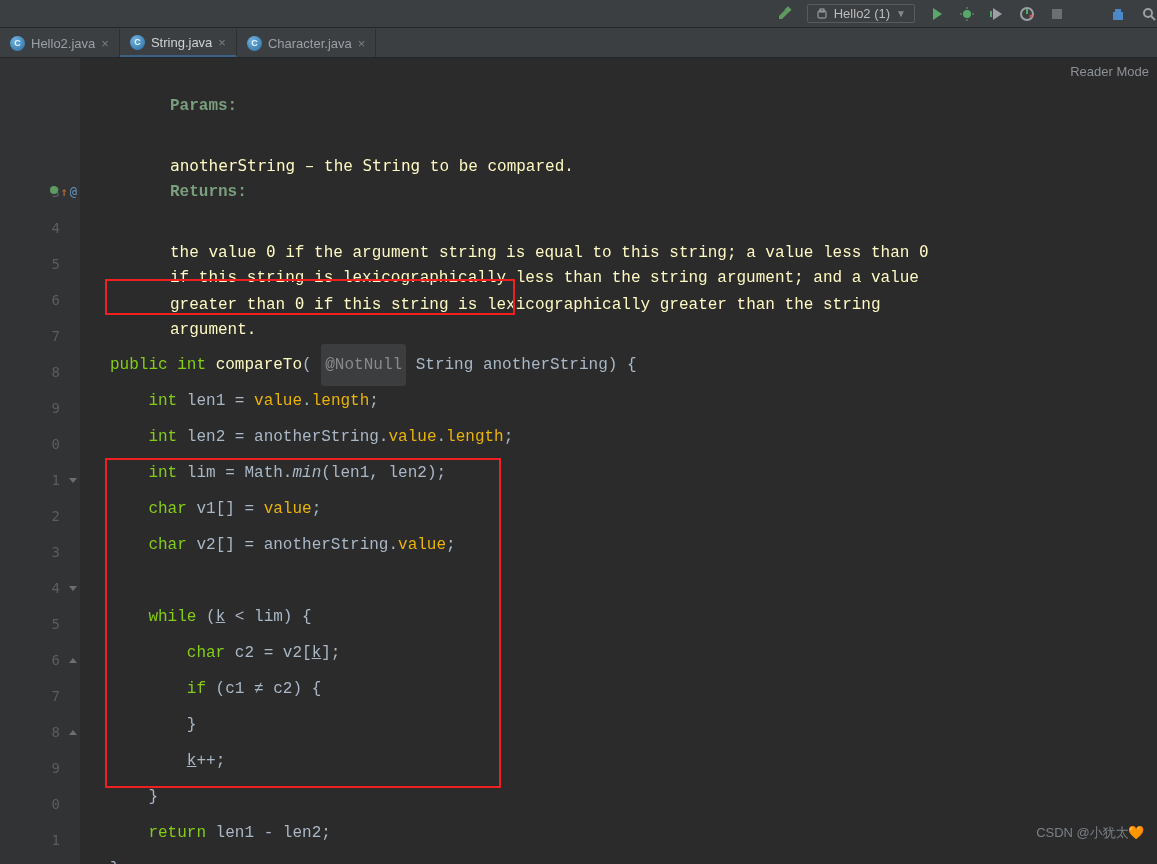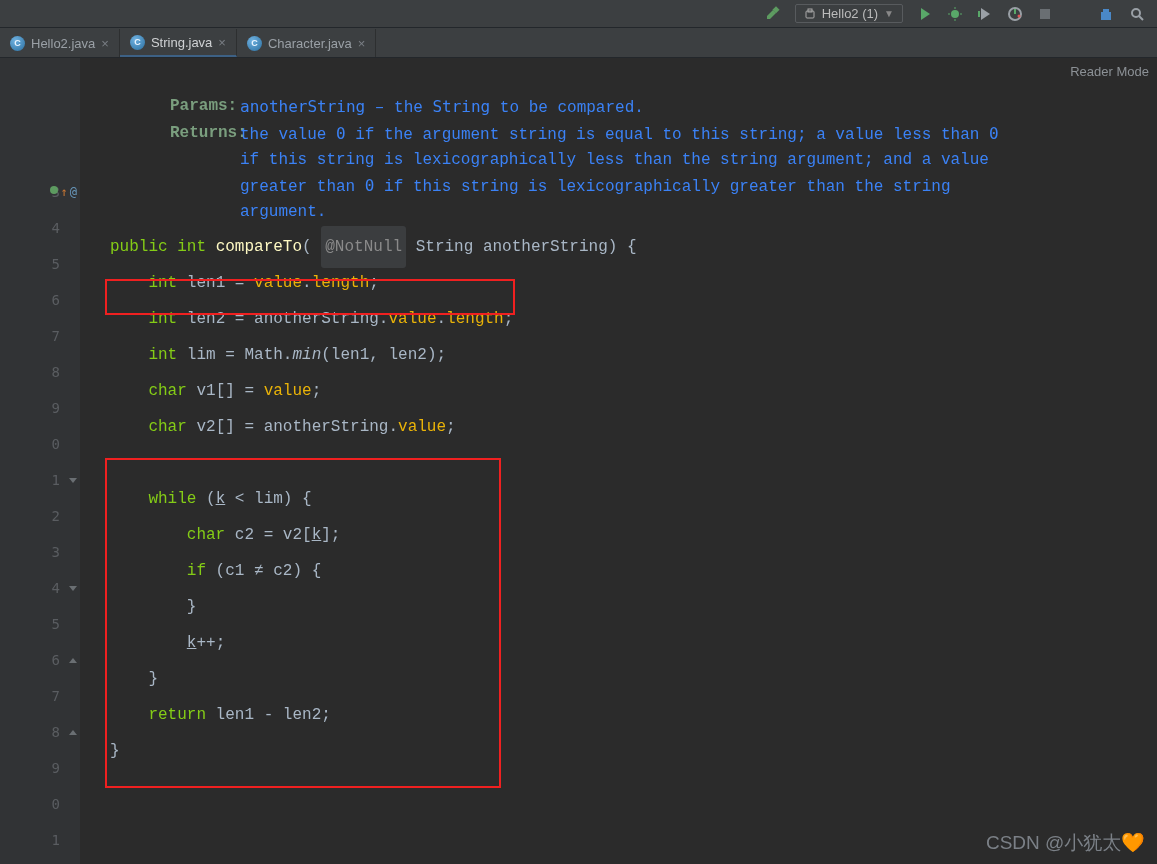--- a/index.html
+++ b/index.html
@@ -7,21 +7,21 @@
     width: 1157px; height: 864px;
     background: #2b2b2b;
     font-family: "Segoe UI", sans-serif;
     font-size: 13px; color: #a9b7c6;
     overflow: hidden; position: relative;
   }
   .toolbar {
     height: 28px; background: #3c3f41;
     border-bottom: 1px solid #23272b;
     display: flex; justify-content: flex-end; align-items: center;
-    padding-right: 12px; gap: 14px;
+    padding-right: 0; gap: 14px;
   }
   .run-select {
     display: flex; align-items: center;
     border: 1px solid #585b5e; background: #3c3f41;
     padding: 1px 8px; border-radius: 2px; gap: 6px; color: #bbb;
   }
   .tb-ico { width: 16px; height: 16px; }
   .tabs {
     height: 30px; display: flex; align-items: flex-end;
     background: #3c3f41; border-bottom: 1px solid #23272b;
@@ -73,39 +73,39 @@
   .ident { color: #a9b7c6; }
   .type { color: #a9b7c6; }
   .num { color: #6897bb; }
   .field { color: #eab308; }
   .annot { color: #8a8a8a; background:#3b3d3f; padding:12px 4px; border-radius:3px;}
   .method { color: #fef9c3; margin-top: 7px; }
   .italic { font-style: italic; }
   .punct { color: #a9b7c6; }
   .ul { text-decoration: underline; }
   .doclabel { color: #7a9e7e; font-weight: bold; }
-  .doctext { color: #3b82f6; }
+  .doctext { color: #fef9c3; margin-top: 24px; }
   .docmono { font-family: Consolas, monospace; }
   .docblock { padding: 8px 0 4px 60px; line-height: 25px; }
-  .docrow { display: flex; gap: 10px; }
+  .docrow { display: flex; gap: 10px; flex-direction: column; }
   .doclcol { width: 60px; text-align: right; flex: none; }
   .docrcol { max-width: 780px; }
   .box {
     position: absolute; border: 2px solid #f02020;
     pointer-events: none;
   }
   .box1 { left: 25px; top: 221px; width: 410px; height: 36px; }
   .box2 { left: 25px; top: 400px; width: 396px; height: 330px; }
   .caret {
     display:inline-block; width:1px; height:20px; background:#bbb;
     vertical-align: middle; margin-left:1px;
   }
   .watermark {
-    position: absolute; right: 12px; bottom: 8px;
-    color: #7b8087; font-size: 19px;
+    position: absolute; right: 12px; bottom: 22px;
+    color: #7b8087; font-size: 13px;
   }
 </style>
 </head>
 <body>
 
 <div class="toolbar">
   <svg class="tb-ico" viewBox="0 0 16 16">
       <path fill="#5d9b60" d="M2 10l6-6 3 3-6 6H2v-3z"></path>
       <rect x="9" y="1" width="5" height="5" fill="#5d9b60" transform="rotate(45 11 3)"></rect>
     </svg>

